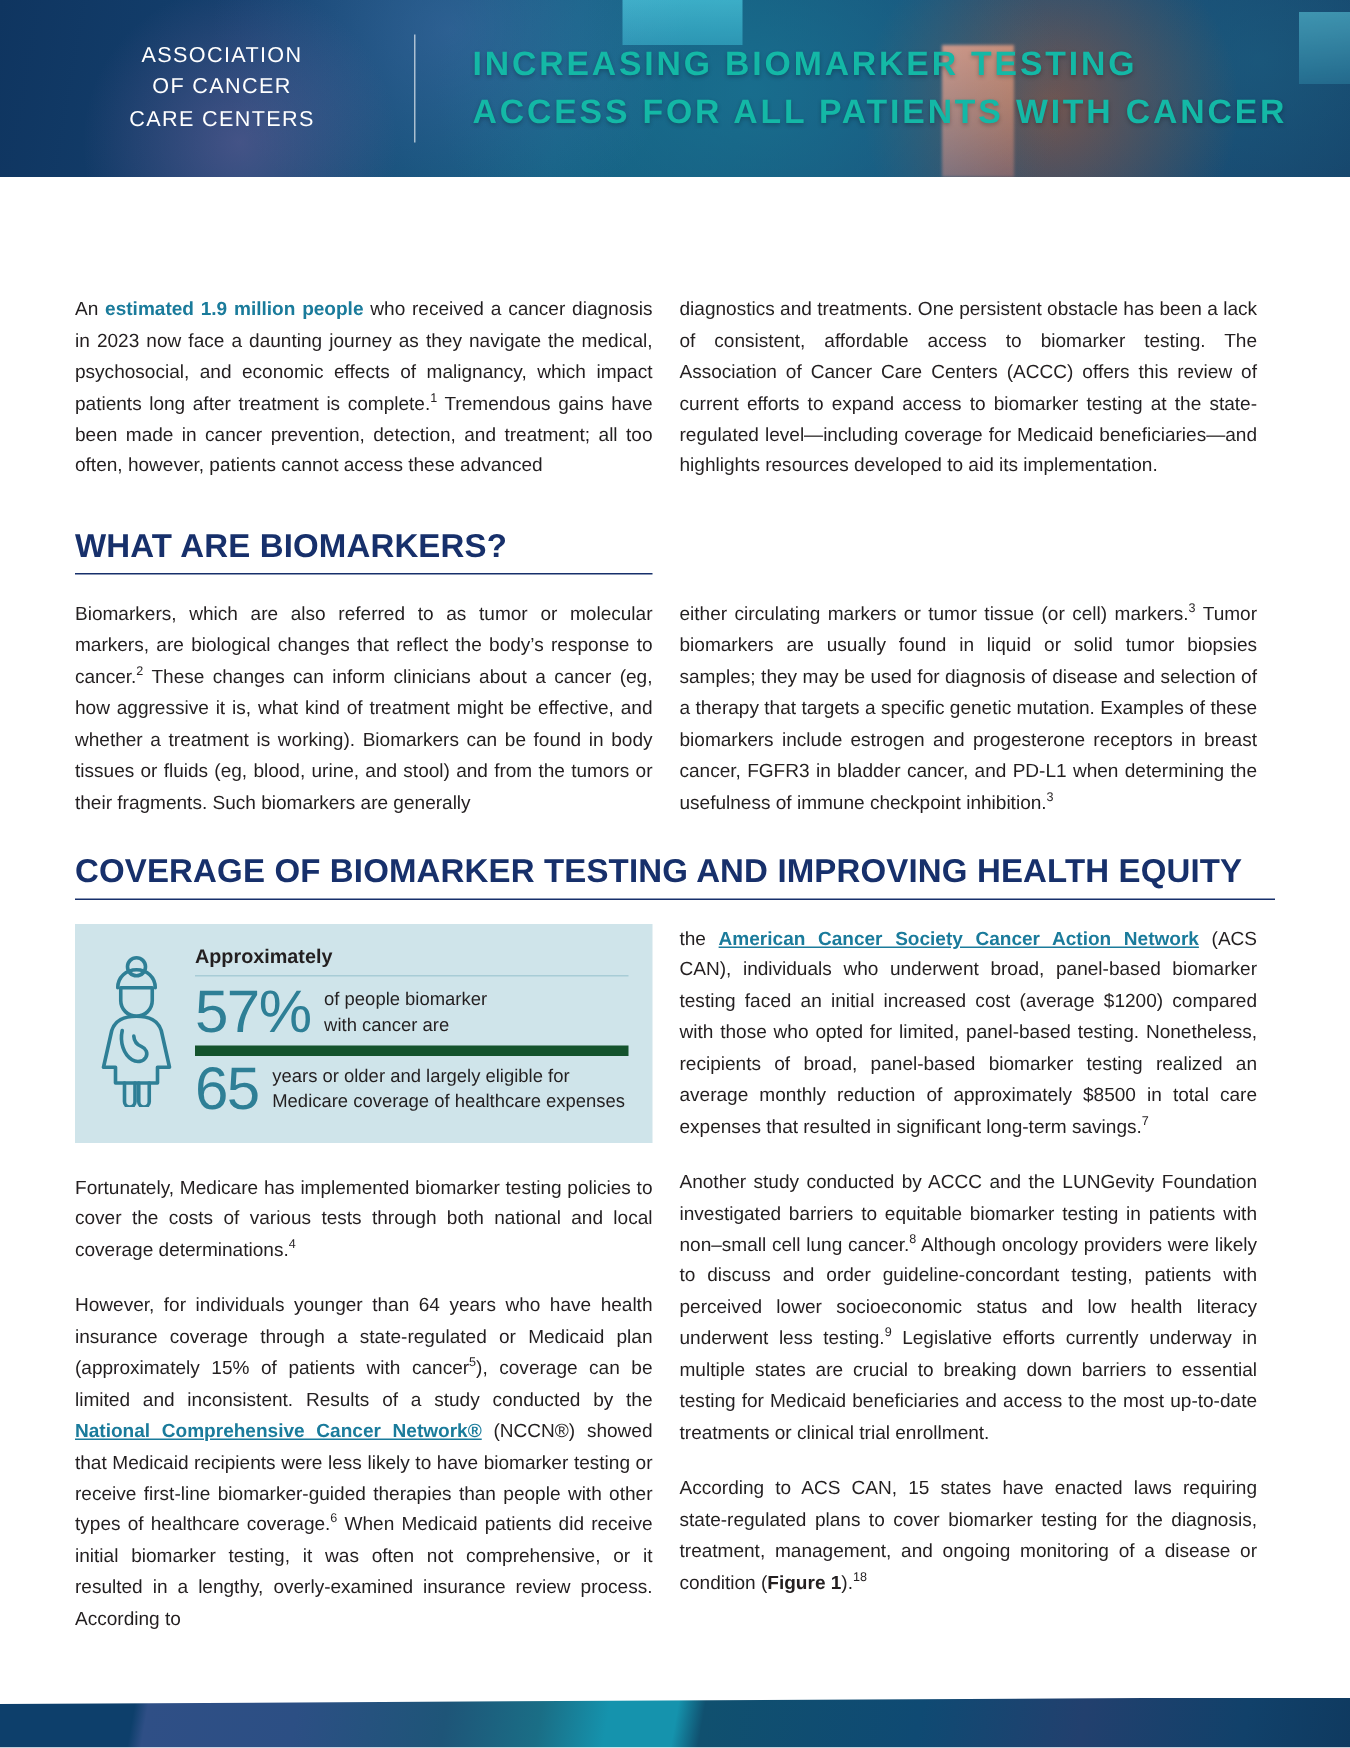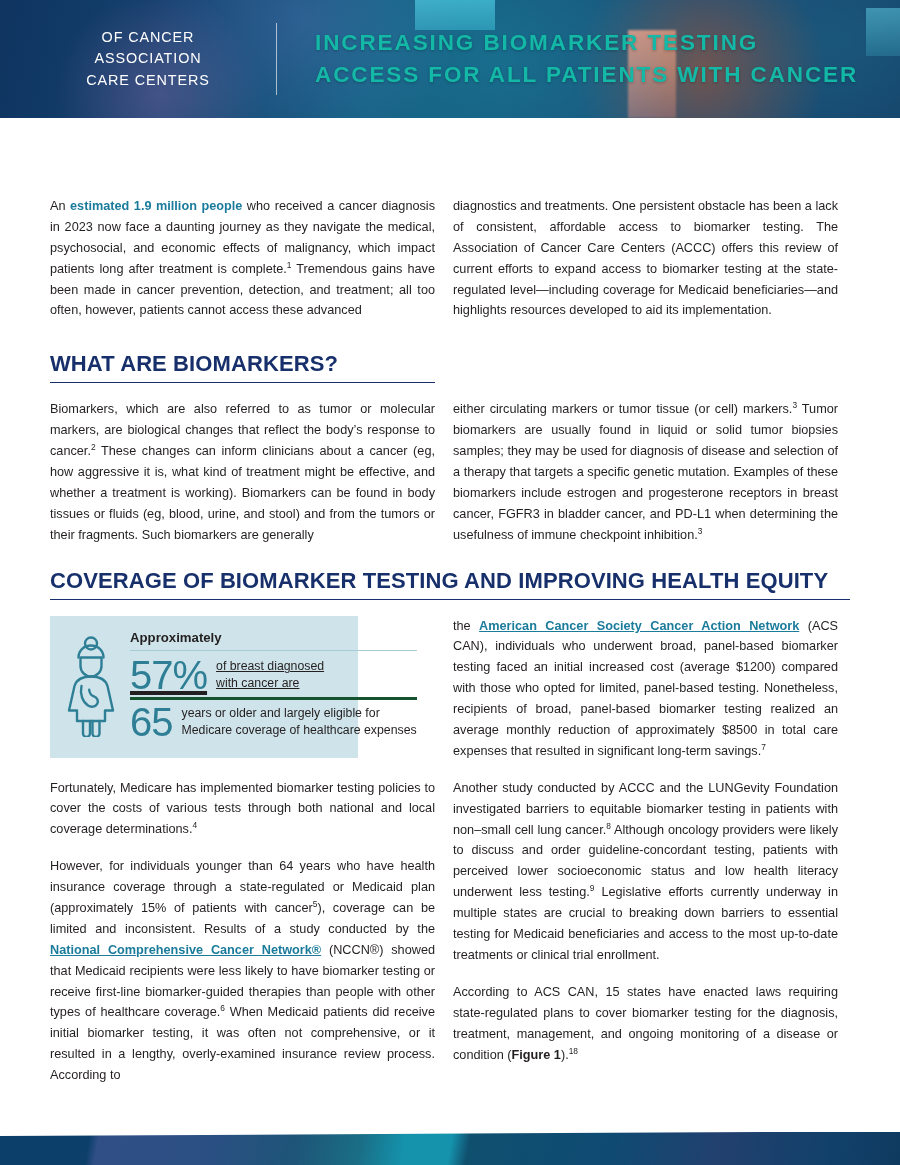--- a/index.html
+++ b/index.html
@@ -123,21 +123,21 @@
     letter-spacing: 0.1px;
     padding-bottom: 5px;
     border-bottom: 1.6px solid #17306b;
     margin: 0 0 16px 0;
   }
   .sect-narrow { width: 385px; }
   .sect-wide { width: 800px; }
 
   
   .infobox {
-    width: 308px;
+    width: 385px;
     box-sizing: border-box;
     background: #cfe4ea;
     padding: 14px 16px 14px 10px;
     display: flex;
     align-items: center;
     gap: 8px;
     margin-bottom: 20px;
   }
   .infobox-icon { flex: 0 0 62px; }
   .infobox-body { flex: 1; }
@@ -148,21 +148,21 @@
     padding-bottom: 5px;
     border-bottom: 1px solid #a8ccd6;
     margin-bottom: 2px;
   }
   .stat-row {
     display: flex;
     align-items: center;
     gap: 9px;
     padding: 1px 0;
   }
-  .stat-row.divided { border-bottom: 3px solid #14532d; text-decoration: underline; }
+  .stat-row.divided { border-bottom: 7px solid #14532d; }
   .stat-num {
     font-size: 40px;
     color: #2e7f96;
     line-height: 1.05;
     font-weight: normal;
     letter-spacing: -1px;
     white-space: nowrap;
   }
   .stat-text {
     font-size: 12.3px;
@@ -204,22 +204,22 @@
 <body>
 
 <div class="banner">
   <div class="banner-bg"></div>
   <div class="banner-sq sq-teal-top"></div>
   <div class="banner-sq sq-orange"></div>
   <div class="banner-sq sq-teal-right"></div>
 
   <div class="banner-inner">
     <div class="logo-block">
+      <span class="logo-line">ASSOCIATION</span>
       <span class="logo-line">OF CANCER</span>
-      <span class="logo-line">ASSOCIATION</span>
       <span class="logo-line">CARE CENTERS</span>
     </div>
     <div class="logo-divider"></div>
     <div class="banner-title">
       <span>INCREASING BIOMARKER TESTING</span>
       <span>ACCESS FOR ALL PATIENTS WITH CANCER</span>
     </div>
   </div>
 </div>
 
@@ -273,21 +273,21 @@
 
             <path d="M23 88v12.5c0 1.9 1.6 3.5 3.5 3.5s3.5-1.6 3.5-3.5V88"></path>
             <path d="M32.5 88v12.5c0 1.9 1.6 3.5 3.5 3.5s3.5-1.6 3.5-3.5V88"></path>
           </svg>
         </div>
         <div class="infobox-body">
           <div class="approx-label">Approximately</div>
           <div class="stat-row divided">
             <div class="stat-num">57%</div>
             <div class="stat-text">
-              <span>of breast diagnosed</span>
+              <span>of people biomarker</span>
               <span>with cancer are</span>
             </div>
           </div>
           <div class="stat-row">
             <div class="stat-num">65</div>
             <div class="stat-text">
               <span>years or older and largely eligible for</span>
               <span>Medicare coverage of healthcare expenses</span>
             </div>
           </div>

